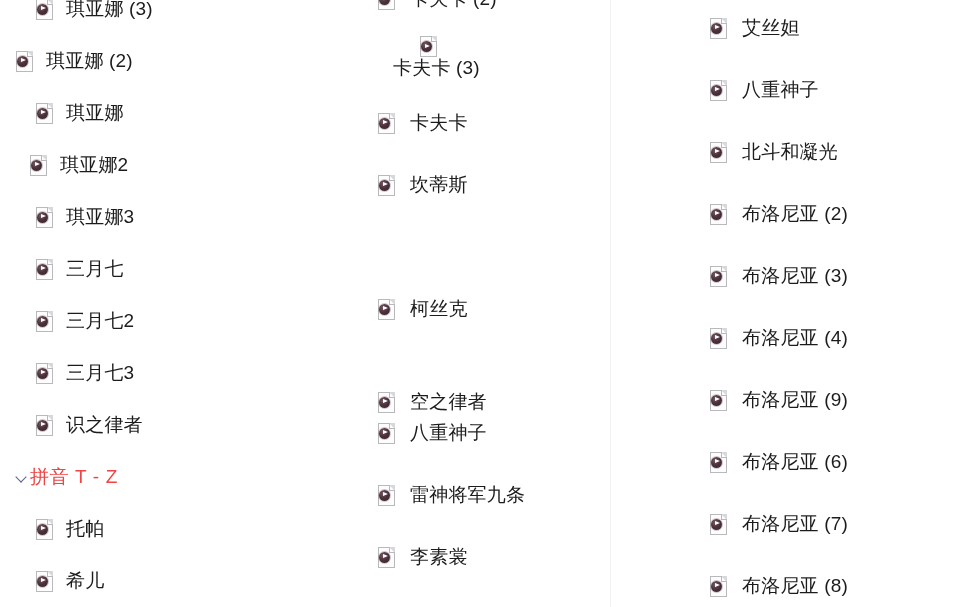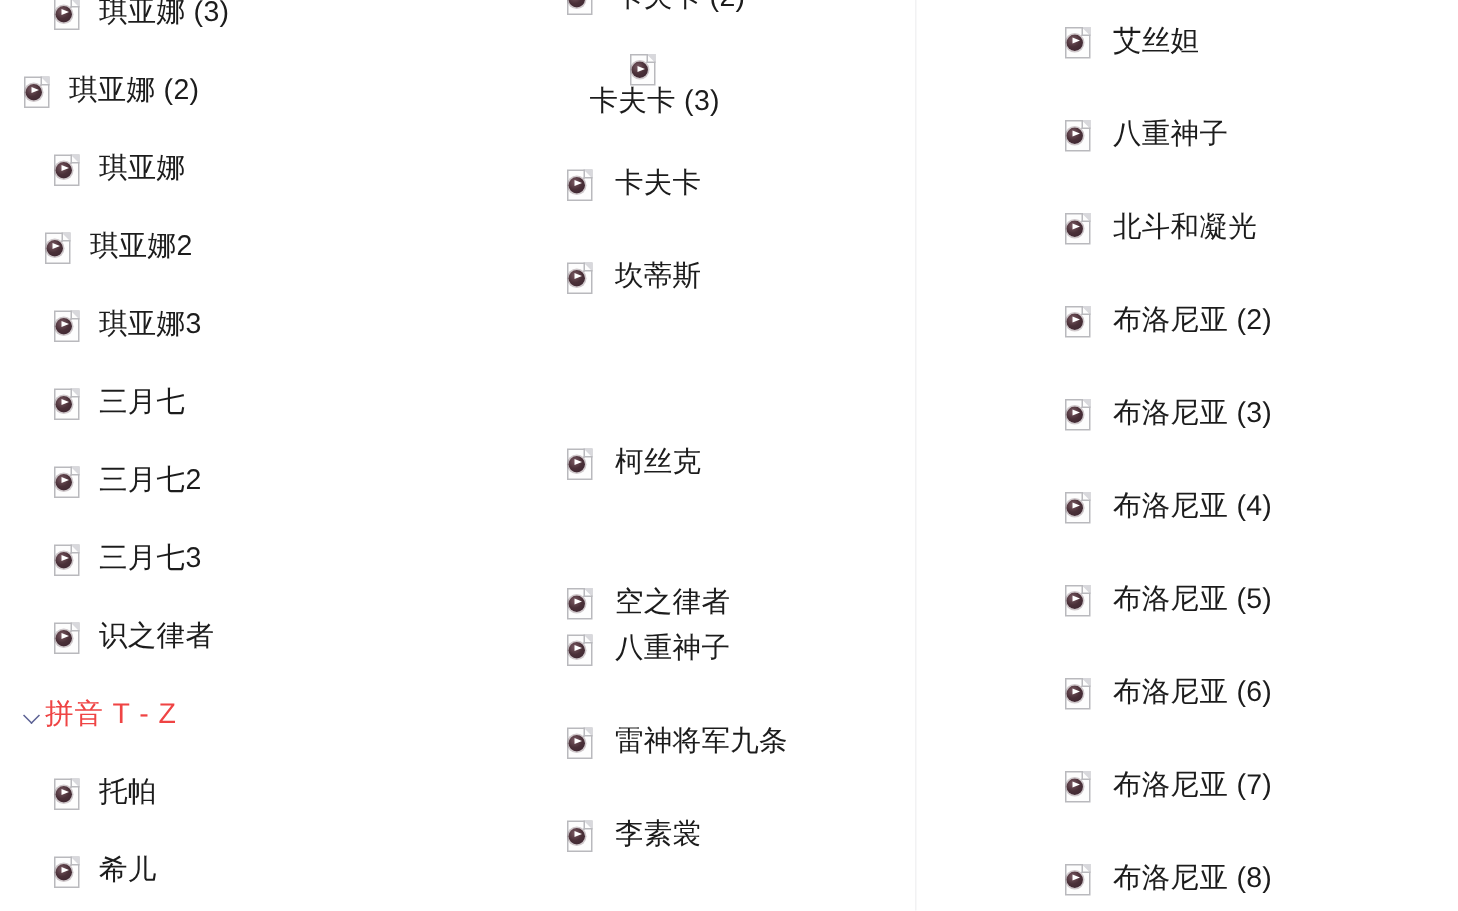--- a/index.html
+++ b/index.html
@@ -400,21 +400,21 @@
         </span>
         <span class="row-label" style="margin-left: 15px;">布洛尼亚 (4)</span>
       </div>
       <div class="row" style="top: 385px; padding-left: 20px;">
         <span class="file-icon">
           <span class="page"></span>
           <span class="fold"></span>
           <span class="fold-edge"></span>
           <span class="badge"></span>
         </span>
-        <span class="row-label" style="margin-left: 15px;">布洛尼亚 (5)</span>
+        <span class="row-label" style="margin-left: 15px;">布洛尼亚 (9)</span>
       </div>
       <div class="row" style="top: 447px; padding-left: 20px;">
         <span class="file-icon">
           <span class="page"></span>
           <span class="fold"></span>
           <span class="fold-edge"></span>
           <span class="badge"></span>
         </span>
         <span class="row-label" style="margin-left: 15px;">布洛尼亚 (6)</span>
       </div>

